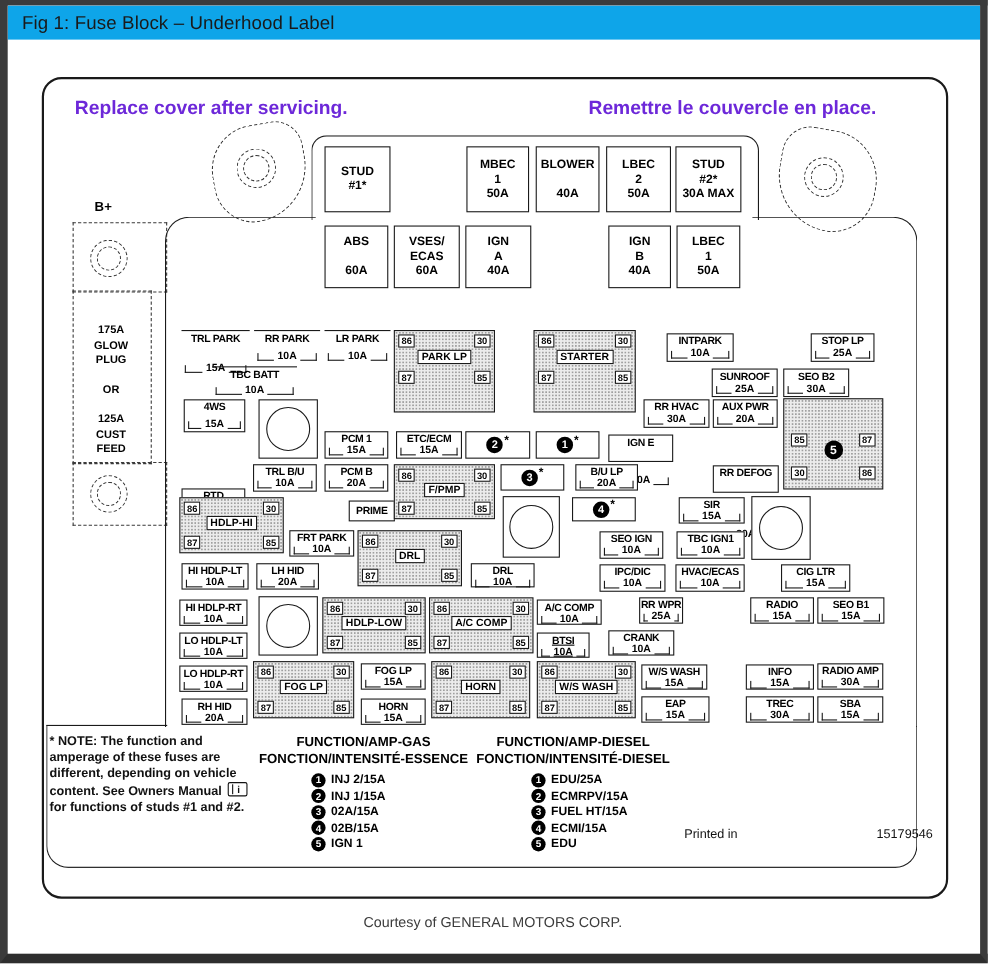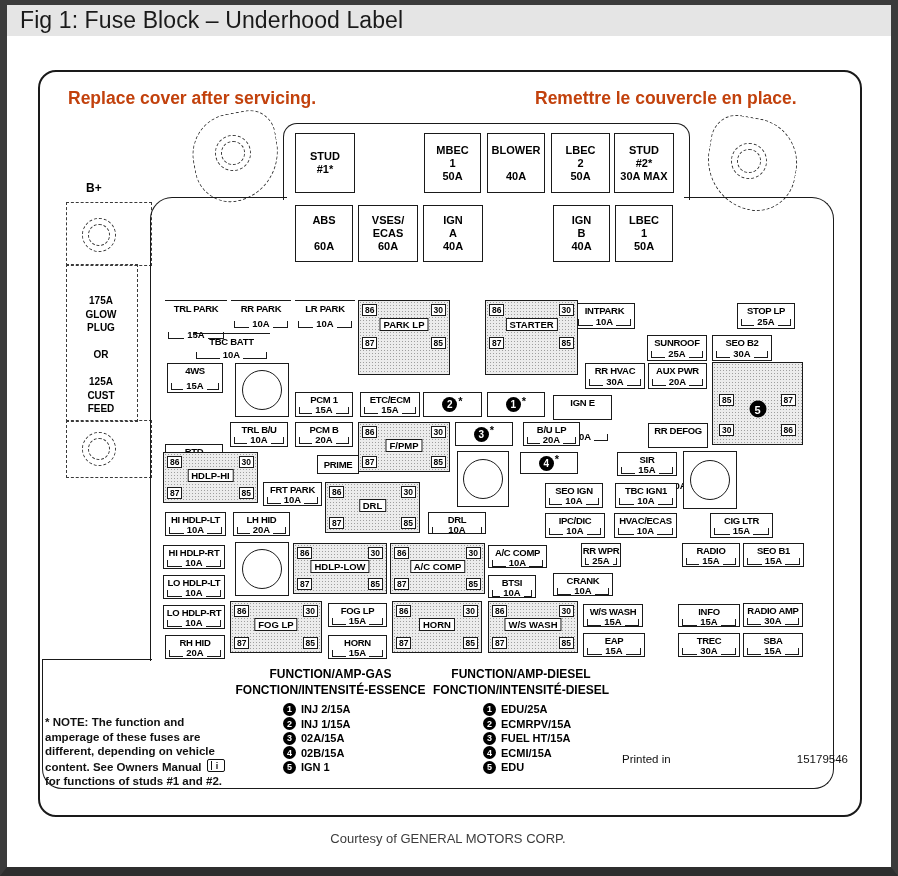--- a/index.html
+++ b/index.html
@@ -3,25 +3,25 @@
 <meta charset="utf-8">
 <style>
   html,body{margin:0;padding:0;background:#fff;}
   body{font-family:"Liberation Sans",sans-serif;-webkit-font-smoothing:antialiased;}
   #frame{position:relative;width:898px;height:876px;box-sizing:border-box;
     border-left:7px solid #3b3b3b;border-right:7px solid #3b3b3b;
     border-top:5px solid #3b3b3b;border-bottom:9px solid #2e2e2e;background:#fff;overflow:hidden;}
   #canvas{position:absolute;left:-7px;top:-5px;width:898px;height:876px;}
   #canvas > div, #canvas > span{position:absolute;}
 
-  #titlebar{left:7px;top:5px;width:884px;height:31px;background:#e5e5e5;
+  #titlebar{left:7px;top:5px;width:884px;height:31px;background:#0ea5e9;
     display:flex;align-items:center;padding-left:13px;box-sizing:border-box;
-    font-size:23px;color:#1a1a1a;letter-spacing:0.1px;}
-
-  .instr{font-size:17.5px;font-weight:bold;color:#c2410c;white-space:nowrap;}
+    font-size:17px;color:#1a1a1a;letter-spacing:0.1px;}
+
+  .instr{font-size:17.5px;font-weight:bold;color:#6d28d9;white-space:nowrap;}
 
   #label-outline{left:38px;top:70px;width:820px;height:743px;border:2px solid #1a1a1a;border-radius:18px;}
   #body-upper{left:150px;top:197px;width:682px;height:463px;border:1.8px solid #1a1a1a;border-bottom:none;border-radius:22px 22px 0 0;}
   #body-lower{left:42px;top:660px;width:790px;height:128px;border:1.8px solid #1a1a1a;border-top:none;border-radius:0 0 20px 20px;}
   #body-step{left:42px;top:658.5px;width:110px;height:1.8px;background:#1a1a1a;}
   #top-opening-patch{left:287px;top:195px;width:397px;height:5px;background:#fff;}
   #top-box{left:283px;top:123px;width:405px;height:76px;border:1.8px solid #1a1a1a;border-bottom:none;border-radius:14px 14px 0 0;}
 
   .dashed-box{border:1.6px dashed #3a3a3a;}
   .dcirc{border:1.6px dashed #3a3a3a;border-radius:50%;}
@@ -62,21 +62,21 @@
     border:1.5px solid #1a1a1a;font-size:9.5px;font-weight:bold;line-height:11px;padding:0 3px;white-space:nowrap;}
   .relay.tall .rname{top:17px}
   .relay.big .term.tl{left:6px;top:31px}.relay.big .term.tr{right:6px;top:31px}
   .relay.big .term.bl{left:6px;bottom:auto;top:61px}.relay.big .term.br{right:6px;bottom:auto;top:61px}
   .cnum.big5{position:absolute;left:50%;top:46px;transform:translate(-50%,-50%);width:17px;height:17px;font-size:11px;}
 
   .rrelay{border:1.6px solid #1a1a1a;display:flex;align-items:center;justify-content:center;background:#fff;box-sizing:border-box;}
   .rrelay .circ{width:38px;height:38px;border:1.6px solid #1a1a1a;border-radius:50%;}
 
   
-  .note{font-size:11.5px;font-weight:bold;line-height:14.5px;color:#111;margin-top:48px;}
+  .note{font-size:11.5px;font-weight:bold;line-height:14.5px;color:#111;}
   #note-left{left:45px;top:667px;width:182px;}
   #note-right{left:622px;top:667px;width:230px;}
   .legend-head{text-align:center;font-size:12px;font-weight:bold;line-height:15.5px;}
   #gas-legend{left:218px;top:667px;width:225px;}
   #diesel-legend{left:415px;top:667px;width:212px;}
   #gas-items{left:283px;top:702px;}
   #diesel-items{left:483px;top:702px;}
   .legend-item{display:flex;align-items:center;gap:5px;height:14.5px;font-size:11px;font-weight:bold;}
   .legend-item .cnum{width:13px;height:13px;font-size:9px;}
   .book{display:inline-block;width:16px;height:11px;border:1.5px solid #111;border-radius:2px;
@@ -244,21 +244,21 @@
         <span class="amp">
           <span class="">10A</span>
         </span>
       </div>
       <div class="fuse open" style="left: 193px; top: 333px; width: 77px; height: 28px;">
         <span class="fname">TBC BATT</span>
         <span class="amp">
           <span class="">10A</span>
         </span>
       </div>
-      <div class="fuse" style="left: 574px; top: 303px; width: 61px; height: 26px;">
+      <div class="fuse" style="left: 606px; top: 303px; width: 61px; height: 26px;">
         <span class="fname">INTPARK</span>
         <span class="amp">
           <span class="">10A</span>
         </span>
       </div>
       <div class="fuse" style="left: 737px; top: 303px; width: 58px; height: 26px;">
         <span class="fname">STOP LP</span>
         <span class="amp">
           <span class="">25A</span>
         </span>
@@ -457,21 +457,21 @@
         <span class="amp">
           <span class="">15A</span>
         </span>
       </div>
       <div class="fuse" style="left: 163px; top: 575px; width: 62px; height: 24px;">
         <span class="fname">LO HDLP-LT</span>
         <span class="amp">
           <span class="">10A</span>
         </span>
       </div>
-      <div class="fuse" style="left: 488px; top: 575px; width: 48px; height: 23px;">
+      <div class="fuse" style="left: 488px; top: 575px; width: 48px; height: 23px; text-decoration: underline;">
         <span class="fname">BTSI</span>
         <span class="amp">
           <span class="">10A</span>
         </span>
       </div>
       <div class="fuse" style="left: 553px; top: 573px; width: 60px; height: 23px;">
         <span class="fname">CRANK</span>
         <span class="amp">
           <span class="">10A</span>
         </span>

